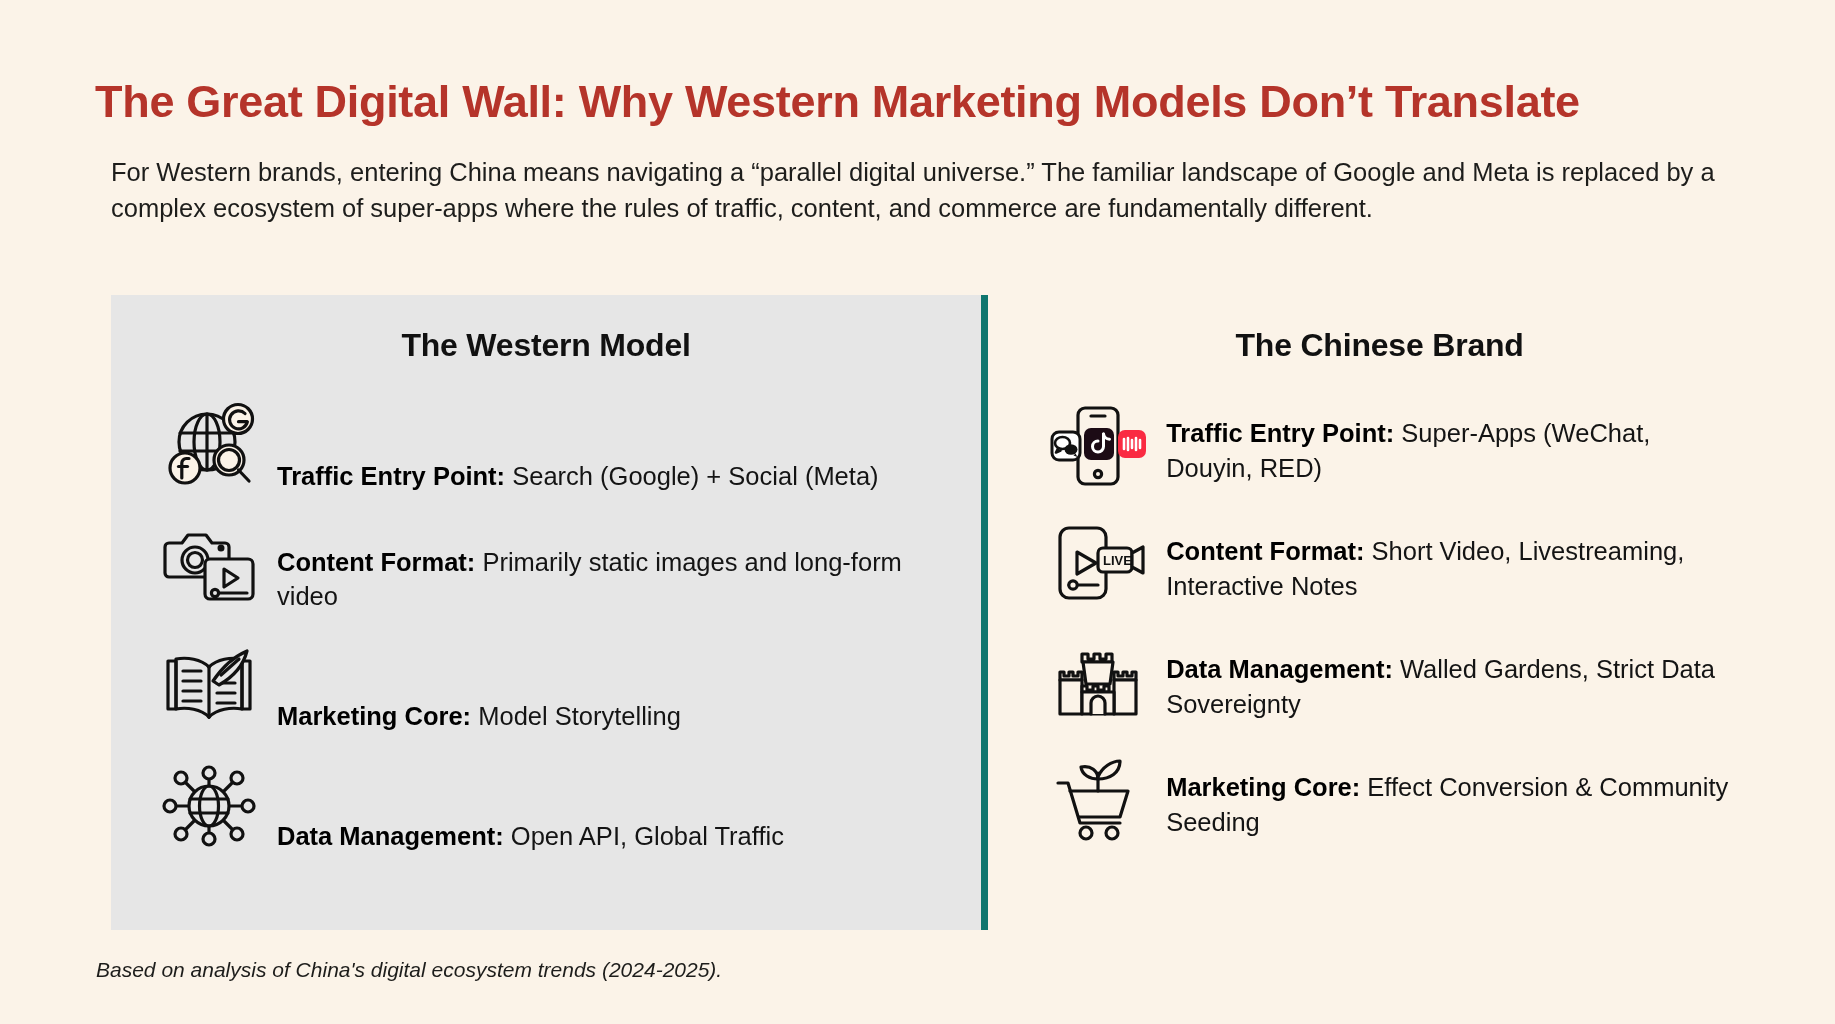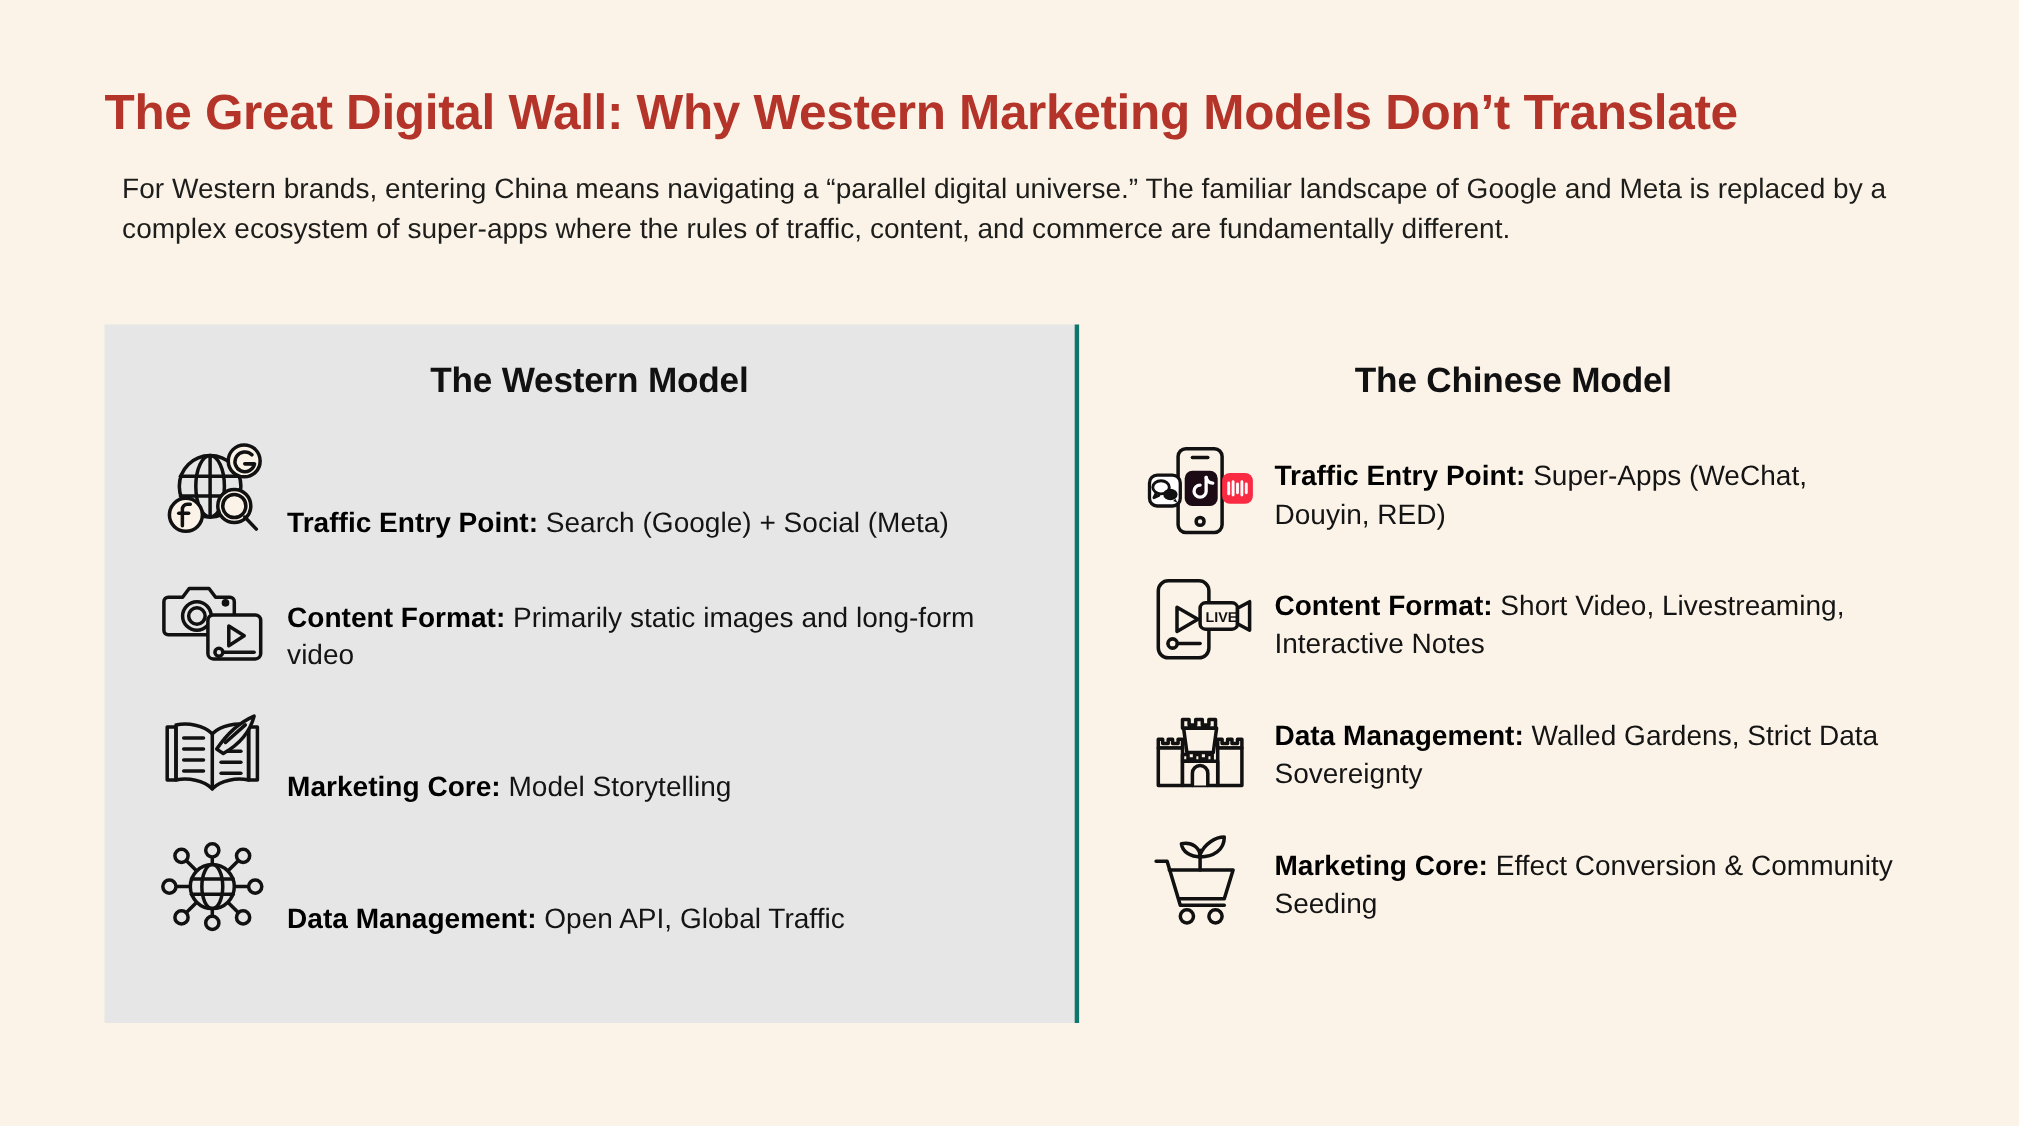--- a/index.html
+++ b/index.html
@@ -56,21 +56,22 @@
     display: flex;
   }
   .col {
     position: relative;
     box-sizing: border-box;
   }
   .col-left {
     width: 943px;
     background: #E6E6E6;
     padding: 32px 44px 30px 44px;
-    border-right: 4px solid #0f766e;
+    border-right: 7px solid #0f766e;
+    margin-left: 16px;
   }
   .col-right {
     width: 845px;
     background: transparent;
     padding: 32px 40px 30px 56px;
   }
   .col-head {
     text-align: center;
     font-size: 32px;
     font-weight: bold;
@@ -230,21 +231,21 @@
             <circle cx="78" cy="16" r="6" fill="#E6E6E6"></circle>
             <circle cx="22" cy="72" r="6" fill="#E6E6E6"></circle>
             <circle cx="78" cy="72" r="6" fill="#E6E6E6"></circle>
           </svg>
         </span>
         <span class="item-text"><b>Data Management:</b><span> Open API, Global Traffic</span></span>
       </div>
     </div>
 
     <div class="col col-right">
-      <h2 class="col-head">The Chinese Model</h2>
+      <h2 class="col-head">The Chinese Brand</h2>
 
       <div class="item item-row-0">
         <span class="item-icon">
           <svg width="104" height="88" viewBox="0 0 104 88" fill="none" stroke="#111" stroke-width="3.2" stroke-linecap="round" stroke-linejoin="round">
             <rect x="32" y="6" width="40" height="76" rx="7" fill="#FBF3E8"></rect>
             <path d="M45 14 h14"></path>
             <circle cx="52" cy="72" r="3.6"></circle>
 
             <rect x="6" y="30" width="28" height="28" rx="7" class="tile-wechat" stroke="#111" stroke-width="3"></rect>
             <ellipse cx="16.5" cy="41" rx="7.5" ry="6" fill="none" stroke="#111" stroke-width="2.6"></ellipse>
@@ -307,13 +308,14 @@
             <path d="M24 34 h58 l-8 26 H33"></path>
             <circle cx="40" cy="76" r="6"></circle>
             <circle cx="66" cy="76" r="6"></circle>
           </svg>
         </span>
         <span class="item-text"><b>Marketing Core:</b><span> Effect Conversion &amp; Community Seeding</span></span>
       </div>
     </div>
   </div>
 
+  <div class="footnote">Based on analysis of China's digital ecosystem trends (2024-2025).</div>
 </div>
 
 </body></html>

